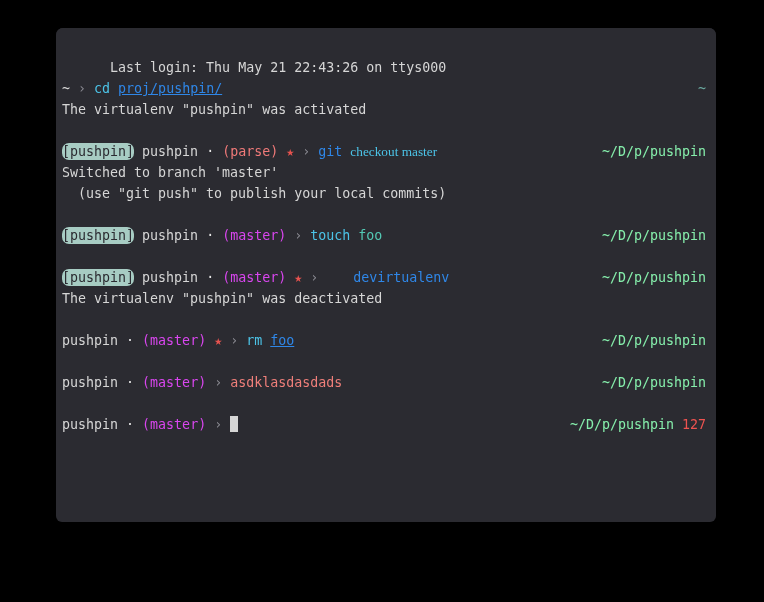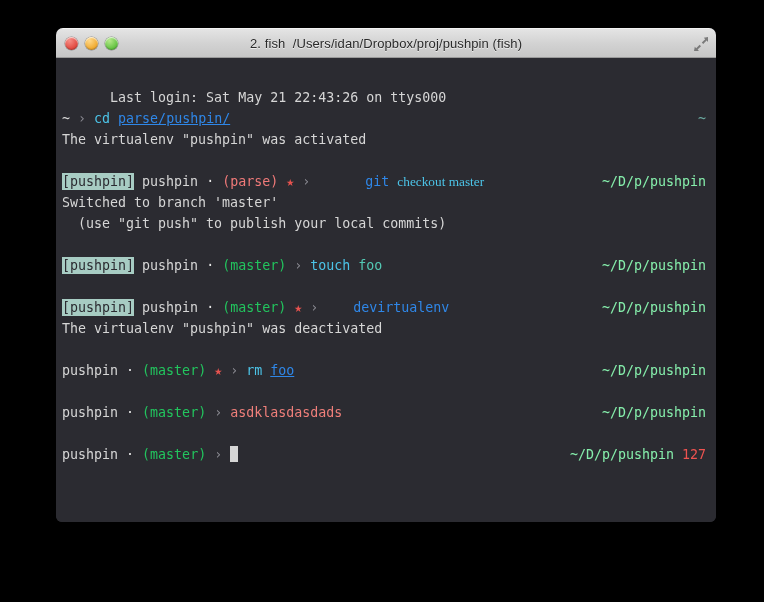--- a/index.html
+++ b/index.html
@@ -99,29 +99,29 @@
 
   .rprompt {
     position: absolute;
     right: 0;
     top: 0;
     white-space: pre;
   }
 
   
   .c-white   { color: #d6d6d6; }
-  .c-venv    { background: #a7ccc3; color: #2b2b31; padding: 1px 0; }
+  .c-venv    { background: #a7ccc3; color: #2b2b31; padding: 1px 0; border-radius: 7px; }
   .c-host    { color: #d6d6d6; }
   .c-dot     { color: #e8e8e8; }
-  .c-branch  { color: #22c55e; }
+  .c-branch  { color: #d946ef; }
   .c-branch-red { color: #f07a79; }
   .c-star    { color: #e8534f; }
   .c-arrow   { color: #8b8b93; }
   .c-cmd     { color: #4cc4e8; text-align: right; }
-  .c-git     { color: #2f87e8; margin-left: 47px; }
+  .c-git     { color: #2f87e8; }
   .c-gitargs { color: #4cc4e8; font-family: Liberation Serif, serif; }
   .c-path    { color: #2f87e8; text-decoration: underline; }
   .c-bluecmd { color: #2f87e8; margin-left: 27px; }
   .c-arg     { color: #53c9b4; }
   .c-err     { color: #ef7f7a; }
   .c-rpath   { color: #86efac; }
   .c-status  { color: #ef5350; }
   .c-tilde   { color: #6aa79e; }
 
   .cursor {
@@ -130,40 +130,28 @@
     height: 16px;
     background: #d6d6d6;
     vertical-align: -3px;
   }
 </style>
 </head>
 <body>
 
 <div class="window">
 
-  <div class="titlebar">
-    <div class="lights">
-      <div class="light close"></div>
-      <div class="light min"></div>
-      <div class="light zoom"></div>
-    </div>
-    <div class="window-title">2. fish  /Users/idan/Dropbox/proj/pushpin (fish)</div>
-    <svg class="fullscreen-btn" viewBox="0 0 16 16">
-      <path d="M15 1 L15 6 L13.6 4.6 L10.2 8 L8.8 6.6 L12.2 3.2 L10.8 1.8 Z" fill="#5d5d5d"></path>
-      <path d="M1 15 L6 15 L4.6 13.6 L8 10.2 L6.6 8.8 L3.2 12.2 L1.8 10.8 Z" fill="#5d5d5d"></path>
-    </svg>
-  </div>
 
   <div class="term">
     <div class="line">
-      <span class="c-white">Last login: Sat May 21 22:43:26 on ttys000</span>
+      <span class="c-white">Last login: Thu May 21 22:43:26 on ttys000</span>
     </div>
     <div class="line blank"></div>
     <div id="lines">
-        <div class="line"><span class="c-host">~</span><span class=""> </span><span class="c-arrow">›</span><span class=""> </span><span class="c-cmd">cd</span><span class=""> </span><span class="c-path">parse/pushpin/</span><span class="rprompt"><span class="c-tilde">~</span></span></div>
+        <div class="line"><span class="c-host">~</span><span class=""> </span><span class="c-arrow">›</span><span class=""> </span><span class="c-cmd">cd</span><span class=""> </span><span class="c-path">proj/pushpin/</span><span class="rprompt"><span class="c-tilde">~</span></span></div>
         <div class="line"><span class="c-white">The virtualenv "pushpin" was activated</span></div>
         <div class="line blank"></div>
         <div class="line"><span class="c-venv">[pushpin]</span><span class=""> </span><span class="c-host">pushpin</span><span class=""> </span><span class="c-dot">·</span><span class=""> </span><span class="c-branch-red">(parse)</span><span class=""> </span><span class="c-star">★</span><span class=""> </span><span class="c-arrow">›</span><span class=""> </span><span class="c-git">git</span><span class=""> </span><span class="c-gitargs">checkout master</span><span class="rprompt"><span class="c-rpath">~/D/p/pushpin</span></span></div>
         <div class="line"><span class="c-white">Switched to branch 'master'</span></div>
         <div class="line"><span class="c-white">  (use "git push" to publish your local commits)</span></div>
         <div class="line blank"></div>
         <div class="line"><span class="c-venv">[pushpin]</span><span class=""> </span><span class="c-host">pushpin</span><span class=""> </span><span class="c-dot">·</span><span class=""> </span><span class="c-branch">(master)</span><span class=""> </span><span class="c-arrow">›</span><span class=""> </span><span class="c-cmd">touch</span><span class=""> </span><span class="c-arg">foo</span><span class="rprompt"><span class="c-rpath">~/D/p/pushpin</span></span></div>
         <div class="line blank"></div>
         <div class="line"><span class="c-venv">[pushpin]</span><span class=""> </span><span class="c-host">pushpin</span><span class=""> </span><span class="c-dot">·</span><span class=""> </span><span class="c-branch">(master)</span><span class=""> </span><span class="c-star">★</span><span class=""> </span><span class="c-arrow">›</span><span class=""> </span><span class="c-bluecmd">devirtualenv</span><span class="rprompt"><span class="c-rpath">~/D/p/pushpin</span></span></div>
         <div class="line"><span class="c-white">The virtualenv "pushpin" was deactivated</span></div>

